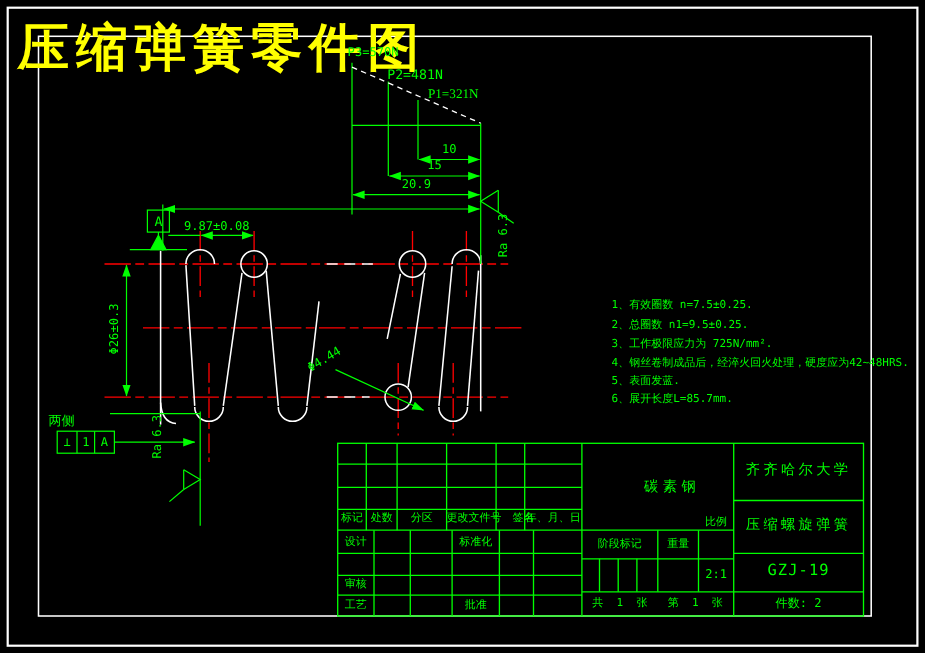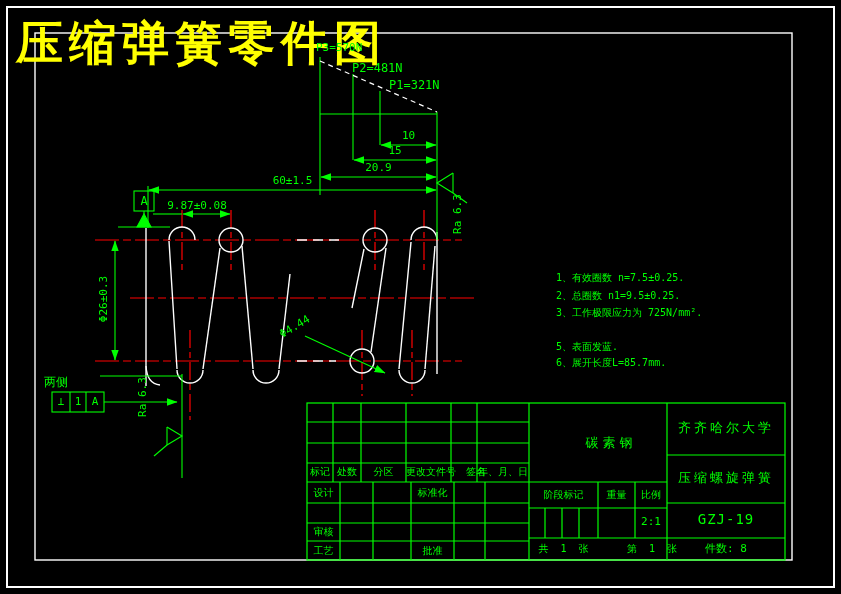--- a/index.html
+++ b/index.html
@@ -156,62 +156,62 @@
       <path d="M667,455 H785"></path>
       <path d="M667,503 H785"></path>
       <path d="M667,538 H785"></path>
     </g>
   </svg>
 
   <div class="big-title">压缩弹簧零件图</div>
 
   <div class="lbl force-lbl" style="left:316px;top:42px;">P3=570N</div>
   <div class="lbl force-lbl" style="left:352px;top:62px;font-size:12px;">P2=481N</div>
-  <div class="lbl force-lbl" style="left:389px;top:79px;font-size:12px;">P1=321N</div>
+  <div class="lbl force-lbl" style="left:389px;top:79px;font-size:12px;font-family:Liberation Serif, serif;">P1=321N</div>
   <div class="lbl ctr" style="left:380px;top:130px;width:57px;">10</div>
   <div class="lbl ctr" style="left:353px;top:145px;width:84px;">15</div>
   <div class="lbl ctr" style="left:320px;top:162px;width:117px;">20.9</div>
 
-  <div class="lbl ctr" style="left:148px;top:175px;width:289px;">60±1.5</div>
   <div class="lbl ctr" style="left:152px;top:200px;width:90px;border-bottom:0;">9.87±0.08</div>
   <div class="lbl ctr rot90" style="left:54px;top:293px;width:100px;">Φ26±0.3</div>
   <div class="lbl ctr" style="left:255px;top:321px;width:80px;transform:rotate(-31deg);">Φ4.44</div>
   <div class="lbl ctr rot90" style="left:428px;top:208px;width:60px;">Ra 6.3</div>
   <div class="lbl ctr rot90" style="left:113px;top:391px;width:60px;">Ra 6.3</div>
   <div class="lbl" style="left:44px;top:376px;font-size:12px;text-align:right;">两侧</div>
   <div class="lbl ctr" style="left:134px;top:195px;width:20px;font-size:12px;">A</div>
   <div class="lbl ctr" style="left:52px;top:396px;width:18px;font-size:11px;">⊥</div>
   <div class="lbl ctr" style="left:70px;top:396px;width:16px;font-size:11px;">1</div>
   <div class="lbl ctr" style="left:86px;top:396px;width:18px;font-size:11px;">A</div>
 
   <div class="lbl tech-item" style="left:556px;top:272px;">1、有效圈数 n=7.5±0.25.</div>
   <div class="lbl tech-item" style="left:556px;top:290px;">2、总圈数 n1=9.5±0.25.</div>
   <div class="lbl tech-item" style="left:556px;top:307px;">3、工作极限应力为 725N/mm².</div>
+  <div class="lbl tech-item" style="left:556px;top:325px;">4、钢丝卷制成品后，经淬火回火处理，硬度应为42~48HRS.</div>
   <div class="lbl tech-item" style="left:556px;top:341px;">5、表面发蓝.</div>
   <div class="lbl tech-item" style="left:556px;top:357px;">6、展开长度L=85.7mm.</div>
 
   <div class="lbl tb ctr" style="left:307px;top:466px;width:26px;">标记</div>
   <div class="lbl tb ctr" style="left:333px;top:466px;width:28px;">处数</div>
   <div class="lbl tb ctr" style="left:361px;top:466px;width:45px;">分区</div>
   <div class="lbl tb ctr" style="left:406px;top:466px;width:45px;">更改文件号</div>
   <div class="lbl tb ctr" style="left:451px;top:466px;width:50px;">签名</div>
   <div class="lbl tb ctr" style="left:477px;top:466px;width:52px;">年、月、日</div>
 
   <div class="lbl tb ctr" style="left:307px;top:487px;width:33px;">设计</div>
   <div class="lbl tb ctr" style="left:411px;top:487px;width:43px;">标准化</div>
   <div class="lbl tb ctr" style="left:307px;top:526px;width:33px;">审核</div>
   <div class="lbl tb ctr" style="left:307px;top:545px;width:33px;">工艺</div>
   <div class="lbl tb ctr" style="left:411px;top:545px;width:43px;">批准</div>
 
   <div class="lbl tb-mid ctr" style="left:529px;top:436px;width:138px;padding-left:13px;">碳素钢</div>
   <div class="lbl tb ctr" style="left:529px;top:489px;width:69px;">阶段标记</div>
   <div class="lbl tb ctr" style="left:598px;top:489px;width:37px;">重量</div>
-  <div class="lbl tb ctr" style="left:635px;top:489px;width:32px;">比例</div>
+  <div class="lbl tb ctr" style="left:635px;top:469px;width:32px;">比例</div>
   <div class="lbl ctr" style="left:635px;top:516px;width:32px;font-size:11px;">2:1</div>
   <div class="lbl tb ctr" style="left:529px;top:543px;width:72px;letter-spacing:3px;">共 1 张</div>
-  <div class="lbl tb ctr" style="left:600px;top:543px;width:67px;letter-spacing:3px;margin-left:20px;">第 1 张</div>
+  <div class="lbl tb ctr" style="left:600px;top:543px;width:67px;letter-spacing:3px;">第 1 张</div>
 
   <div class="lbl tb-right ctr" style="left:667px;top:421px;width:118px;">齐齐哈尔大学</div>
   <div class="lbl tb-right ctr" style="left:667px;top:471px;width:118px;">压缩螺旋弹簧</div>
   <div class="lbl mono-big ctr" style="left:667px;top:512px;width:118px;">GZJ-19</div>
-  <div class="lbl ctr" style="left:667px;top:543px;width:118px;">件数: 8</div>
+  <div class="lbl ctr" style="left:667px;top:543px;width:118px;">件数: 2</div>
 
 </div>
 
 </body></html>

